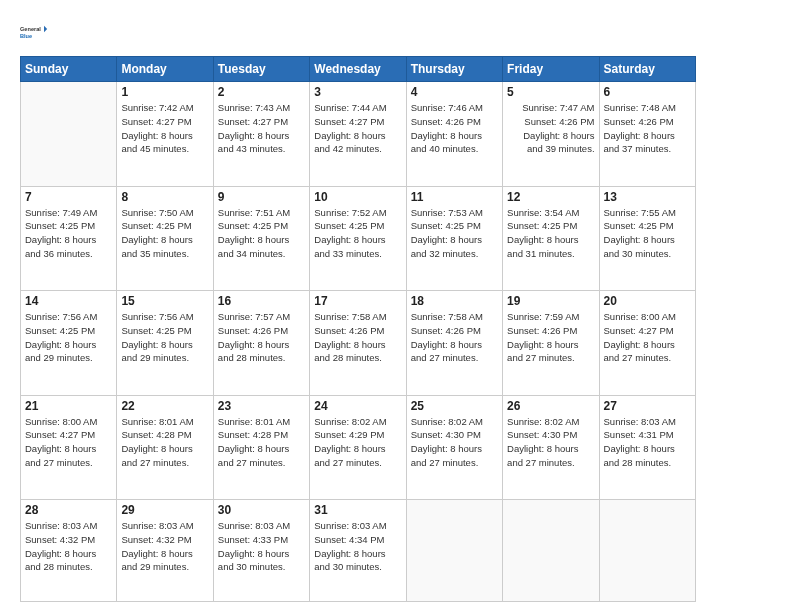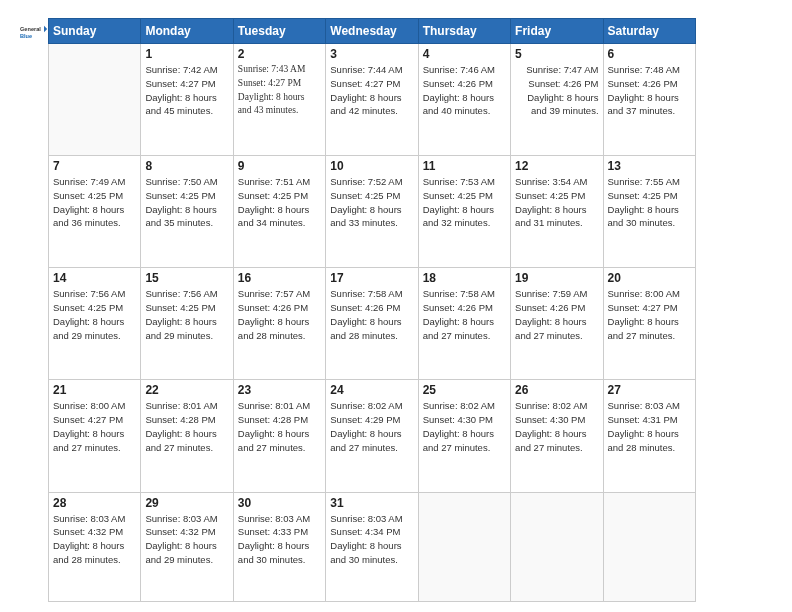--- a/index.html
+++ b/index.html
@@ -8,21 +8,21 @@
       height: 612px;
       font-family: Arial, sans-serif;
       background: #fff;
       overflow: hidden;
     }
     .page {
       width: 716px;
       height: 612px;
       padding: 18px 20px 10px 20px;
       display: flex;
-      flex-direction: row;
+      flex-direction: column;
     }
     .header {
       display: flex;
       justify-content: space-between;
       align-items: flex-start;
       margin-bottom: 10px;
     }
     .logo {
       display: flex;
       align-items: center;
@@ -124,21 +124,21 @@
           <td class="empty"></td>
           <td>
             <div class="day-number">1</div>
             <div class="day-info" style="white-space: pre-line;">Sunrise: 7:42 AM
 Sunset: 4:27 PM
 Daylight: 8 hours
 and 45 minutes.</div>
           </td>
           <td>
             <div class="day-number">2</div>
-            <div class="day-info" style="white-space: pre-line; font-family: Liberation Serif, serif;">Sunrise: 7:43 AM
+            <div class="day-info" style="white-space: pre-line;">Sunrise: 7:43 AM
 Sunset: 4:27 PM
 Daylight: 8 hours
 and 43 minutes.</div>
           </td>
           <td>
             <div class="day-number">3</div>
             <div class="day-info" style="white-space: pre-line;">Sunrise: 7:44 AM
 Sunset: 4:27 PM
 Daylight: 8 hours
 and 42 minutes.</div>

